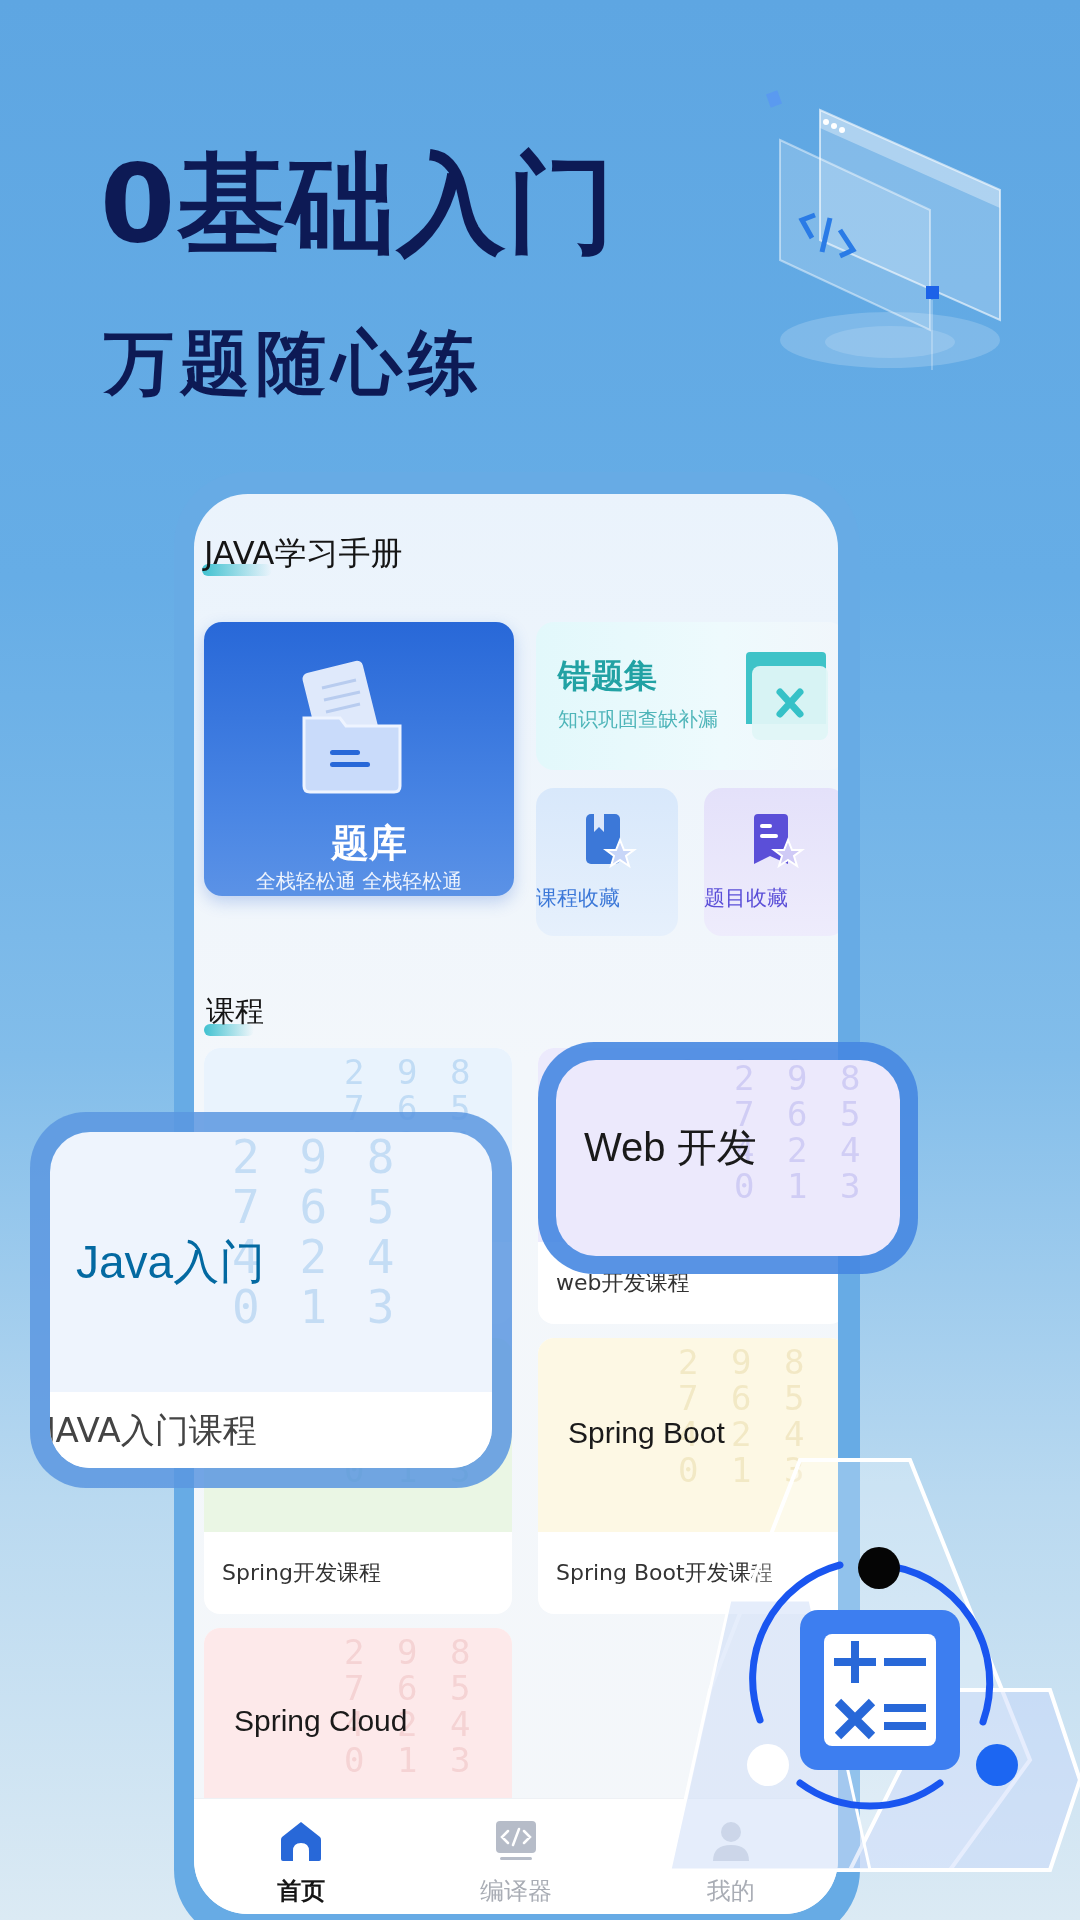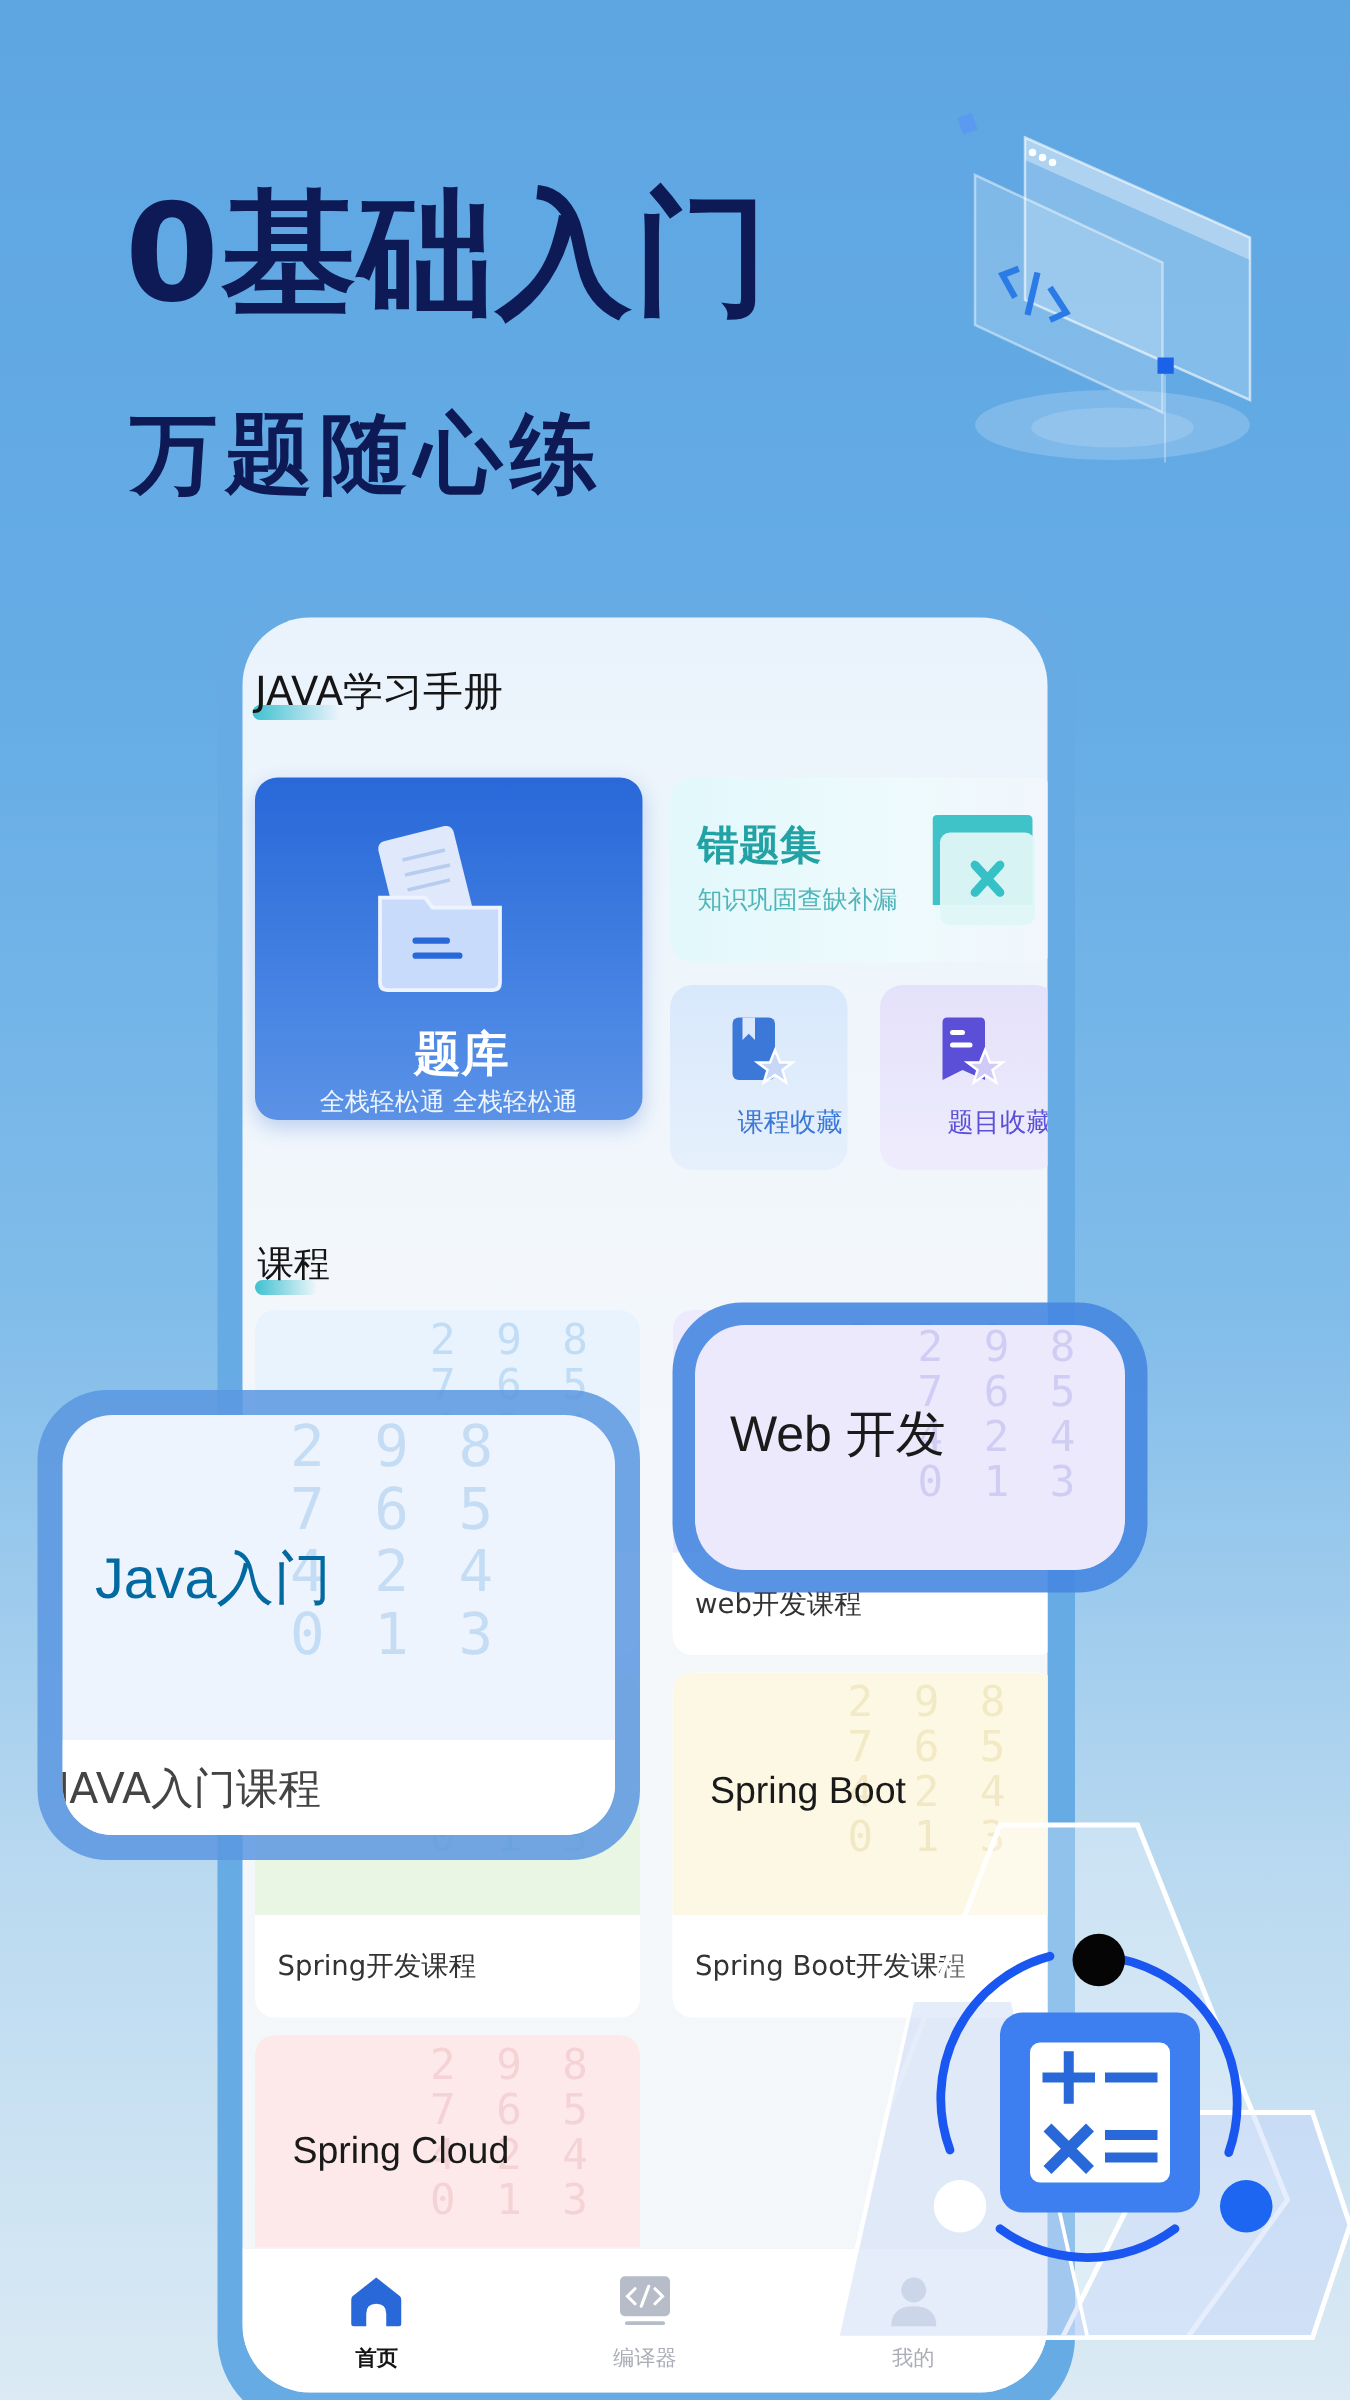--- a/index.html
+++ b/index.html
@@ -52,21 +52,21 @@
     background: linear-gradient(90deg, #e2f8fb 0%, #eefafd 60%, #f1f6fb 100%);
   }
   .cuoti-title { position: absolute; left: 22px; top: 32px; font-size: 33px; font-weight: 700; color: #22a2a4; }
   .cuoti-sub { position: absolute; left: 22px; top: 84px; font-size: 20px; color: #4fb5b9; }
   .fav {
     top: 294px; width: 142px; height: 148px;
     background: linear-gradient(180deg, #d8e8fb 0%, #e6f0fc 100%);
   }
   .fav.course { left: 342px; }
   .fav.question { left: 510px; background: linear-gradient(180deg, #e4e1fa 0%, #eeecfc 100%); }
-  .fav-label { position: absolute; left: 0; width: 100%; top: 96px; text-align: center; font-size: 21px; margin-left: 25px; }
+  .fav-label { position: absolute; left: 0; width: 100%; top: 96px; text-align: left; font-size: 21px; }
   .fav.course .fav-label { color: #3c78d8; }
   .fav.question .fav-label { color: #5b4fd8; }
 
   .section-title {
     position: absolute; left: 12px; top: 498px;
     font-size: 29px; font-weight: 500; color: #151515;
   }
 
   .course-card { position: absolute; width: 308px; height: 276px; border-radius: 16px; overflow: hidden; background: #fff; }
   .course-card .cover { position: absolute; left: 0; top: 0; width: 100%; height: 194px; }
@@ -78,21 +78,21 @@
     letter-spacing: 6px; opacity: 0.28; word-break: break-all; overflow: hidden;
   }
 
   
   .tabbar {
     position: absolute; left: 0; bottom: 0; width: 100%; height: 116px;
     background: #fff; border-top: 1px solid #eef1f5;
     display: flex; justify-content: space-around; align-items: flex-start;
   }
   .tab { width: 160px; text-align: center; padding-top: 20px; }
-  .tab .tab-label { display: block; margin-top: 8px; font-size: 17px; }
+  .tab .tab-label { display: block; margin-top: 8px; font-size: 24px; }
   .tab.active .tab-label { color: #151515; font-weight: 700; }
   .tab .tab-label.muted { color: #a9adb5; }
 
   
   .zoom-frame {
     position: absolute; border-radius: 56px;
     background: rgba(90,150,225,0.85);
   }
   .zoom-inner { position: absolute; border-radius: 40px; overflow: hidden; }
   .java-zoom { left: 30px; top: 1112px; width: 482px; height: 376px; }

